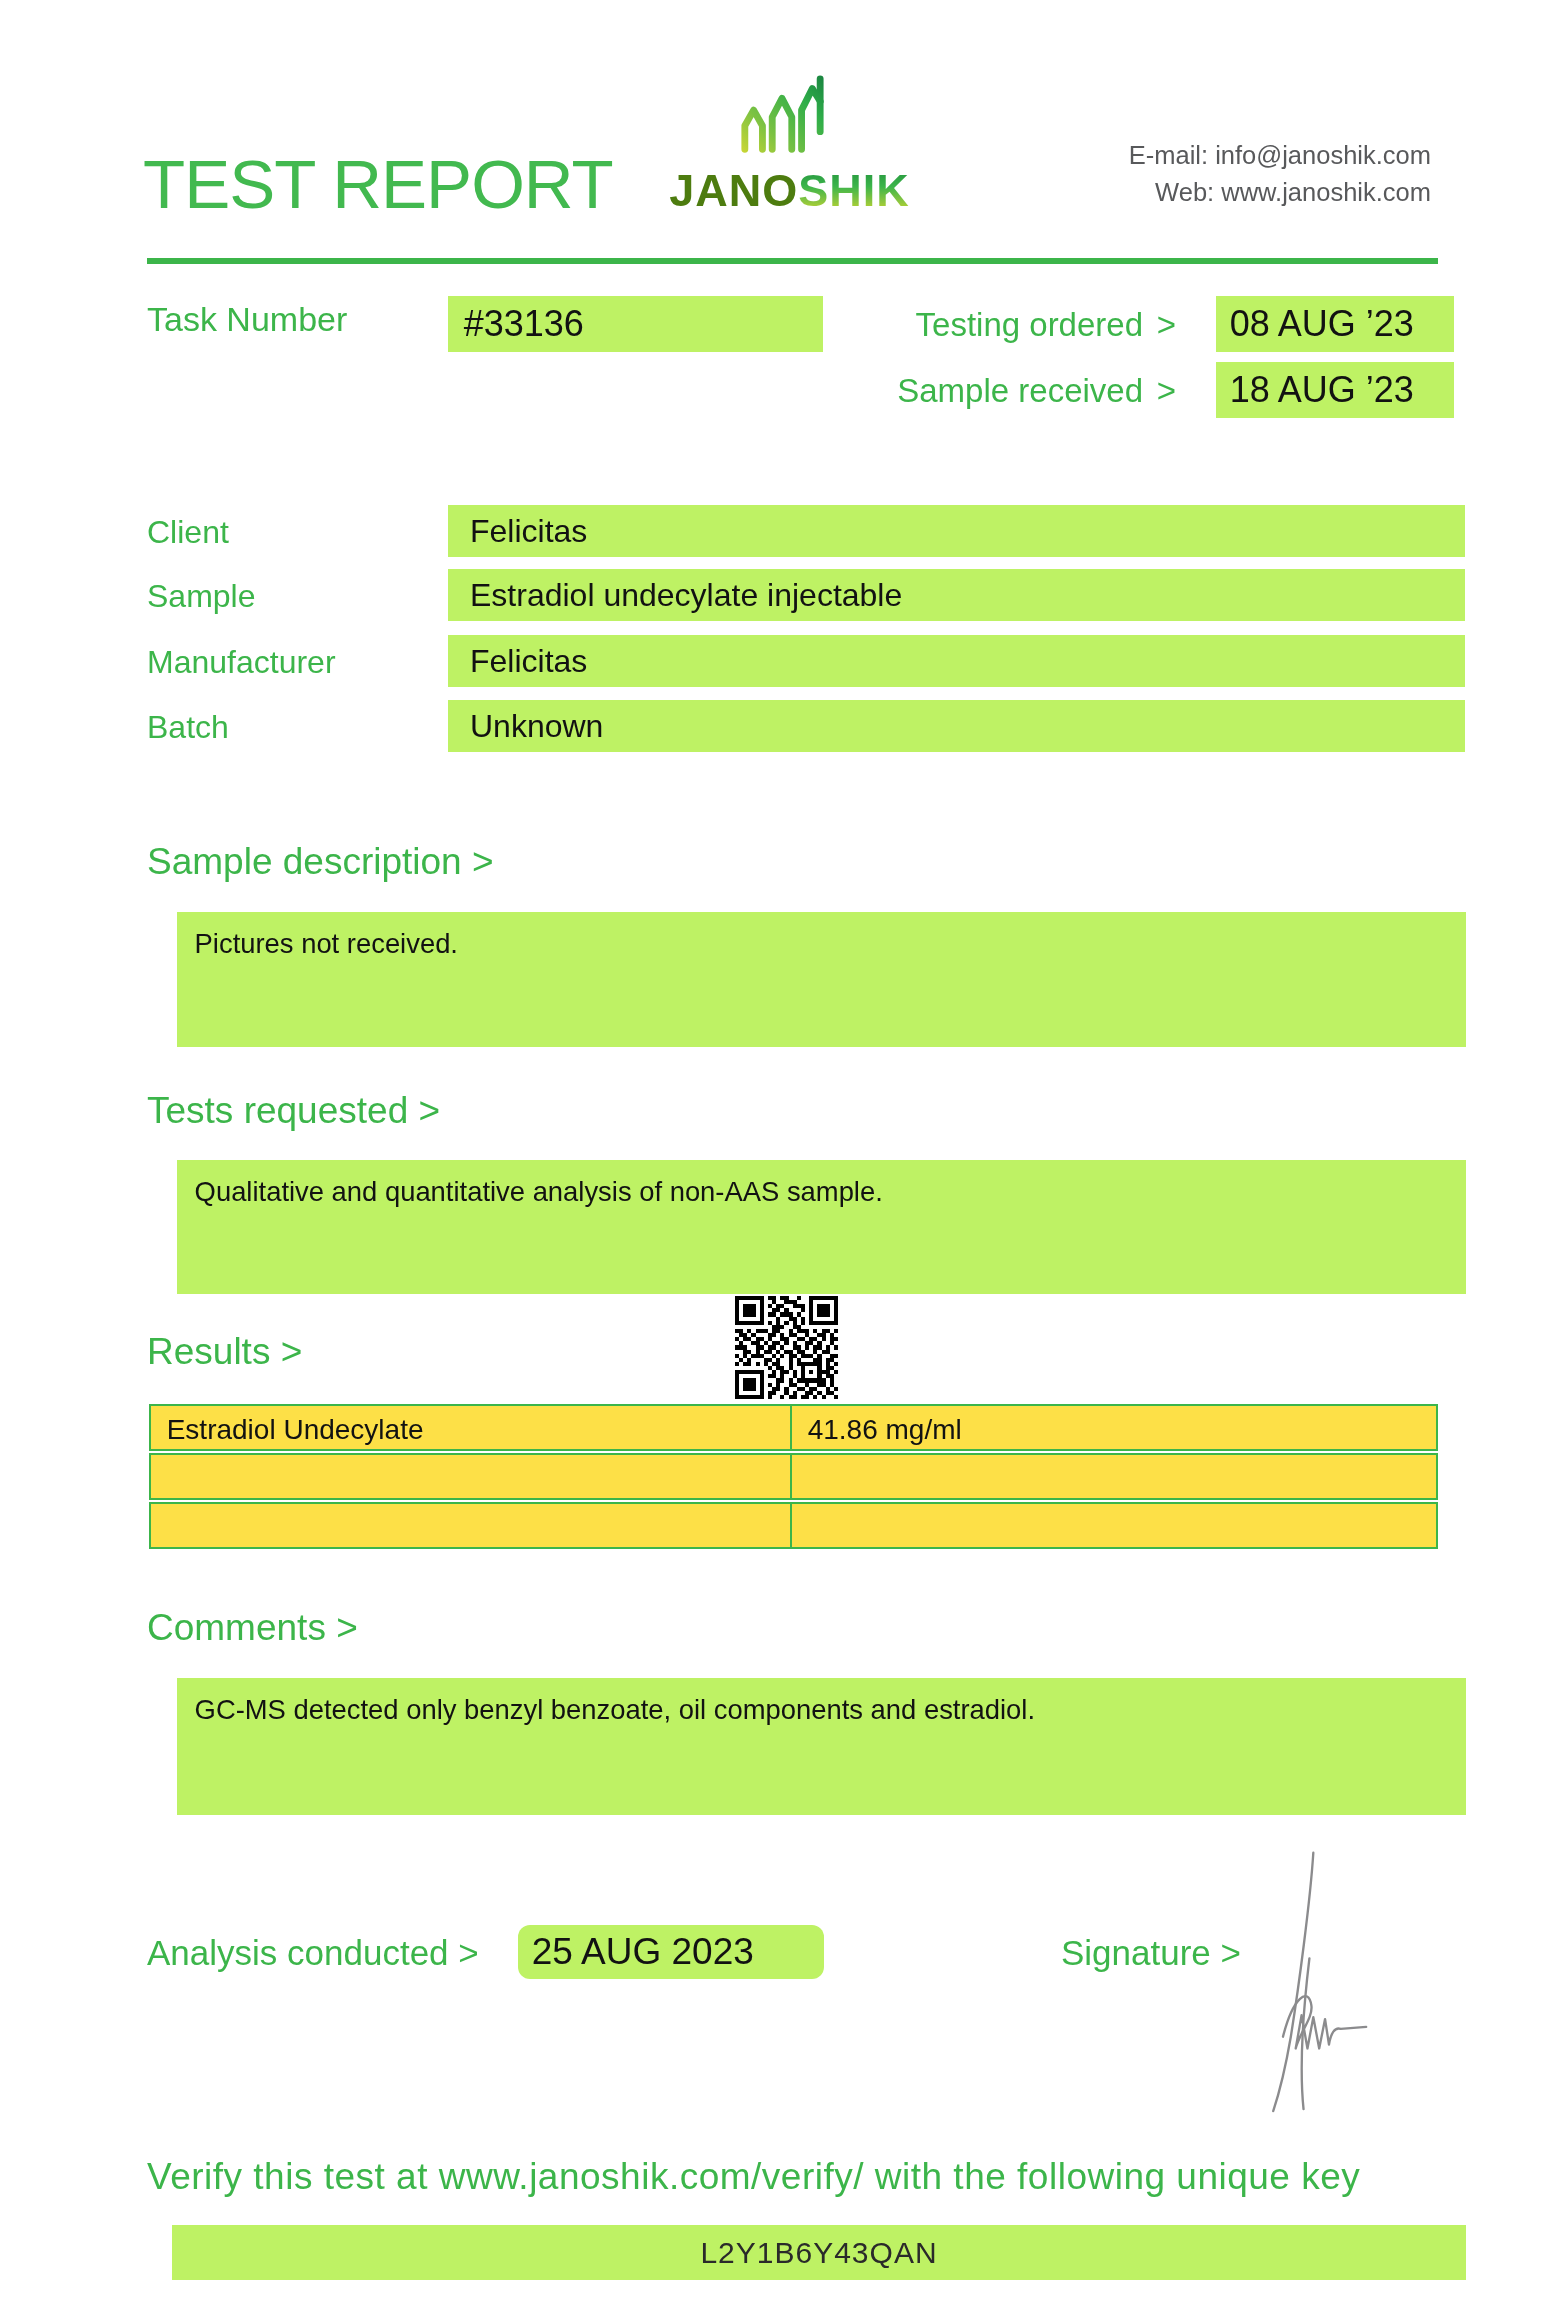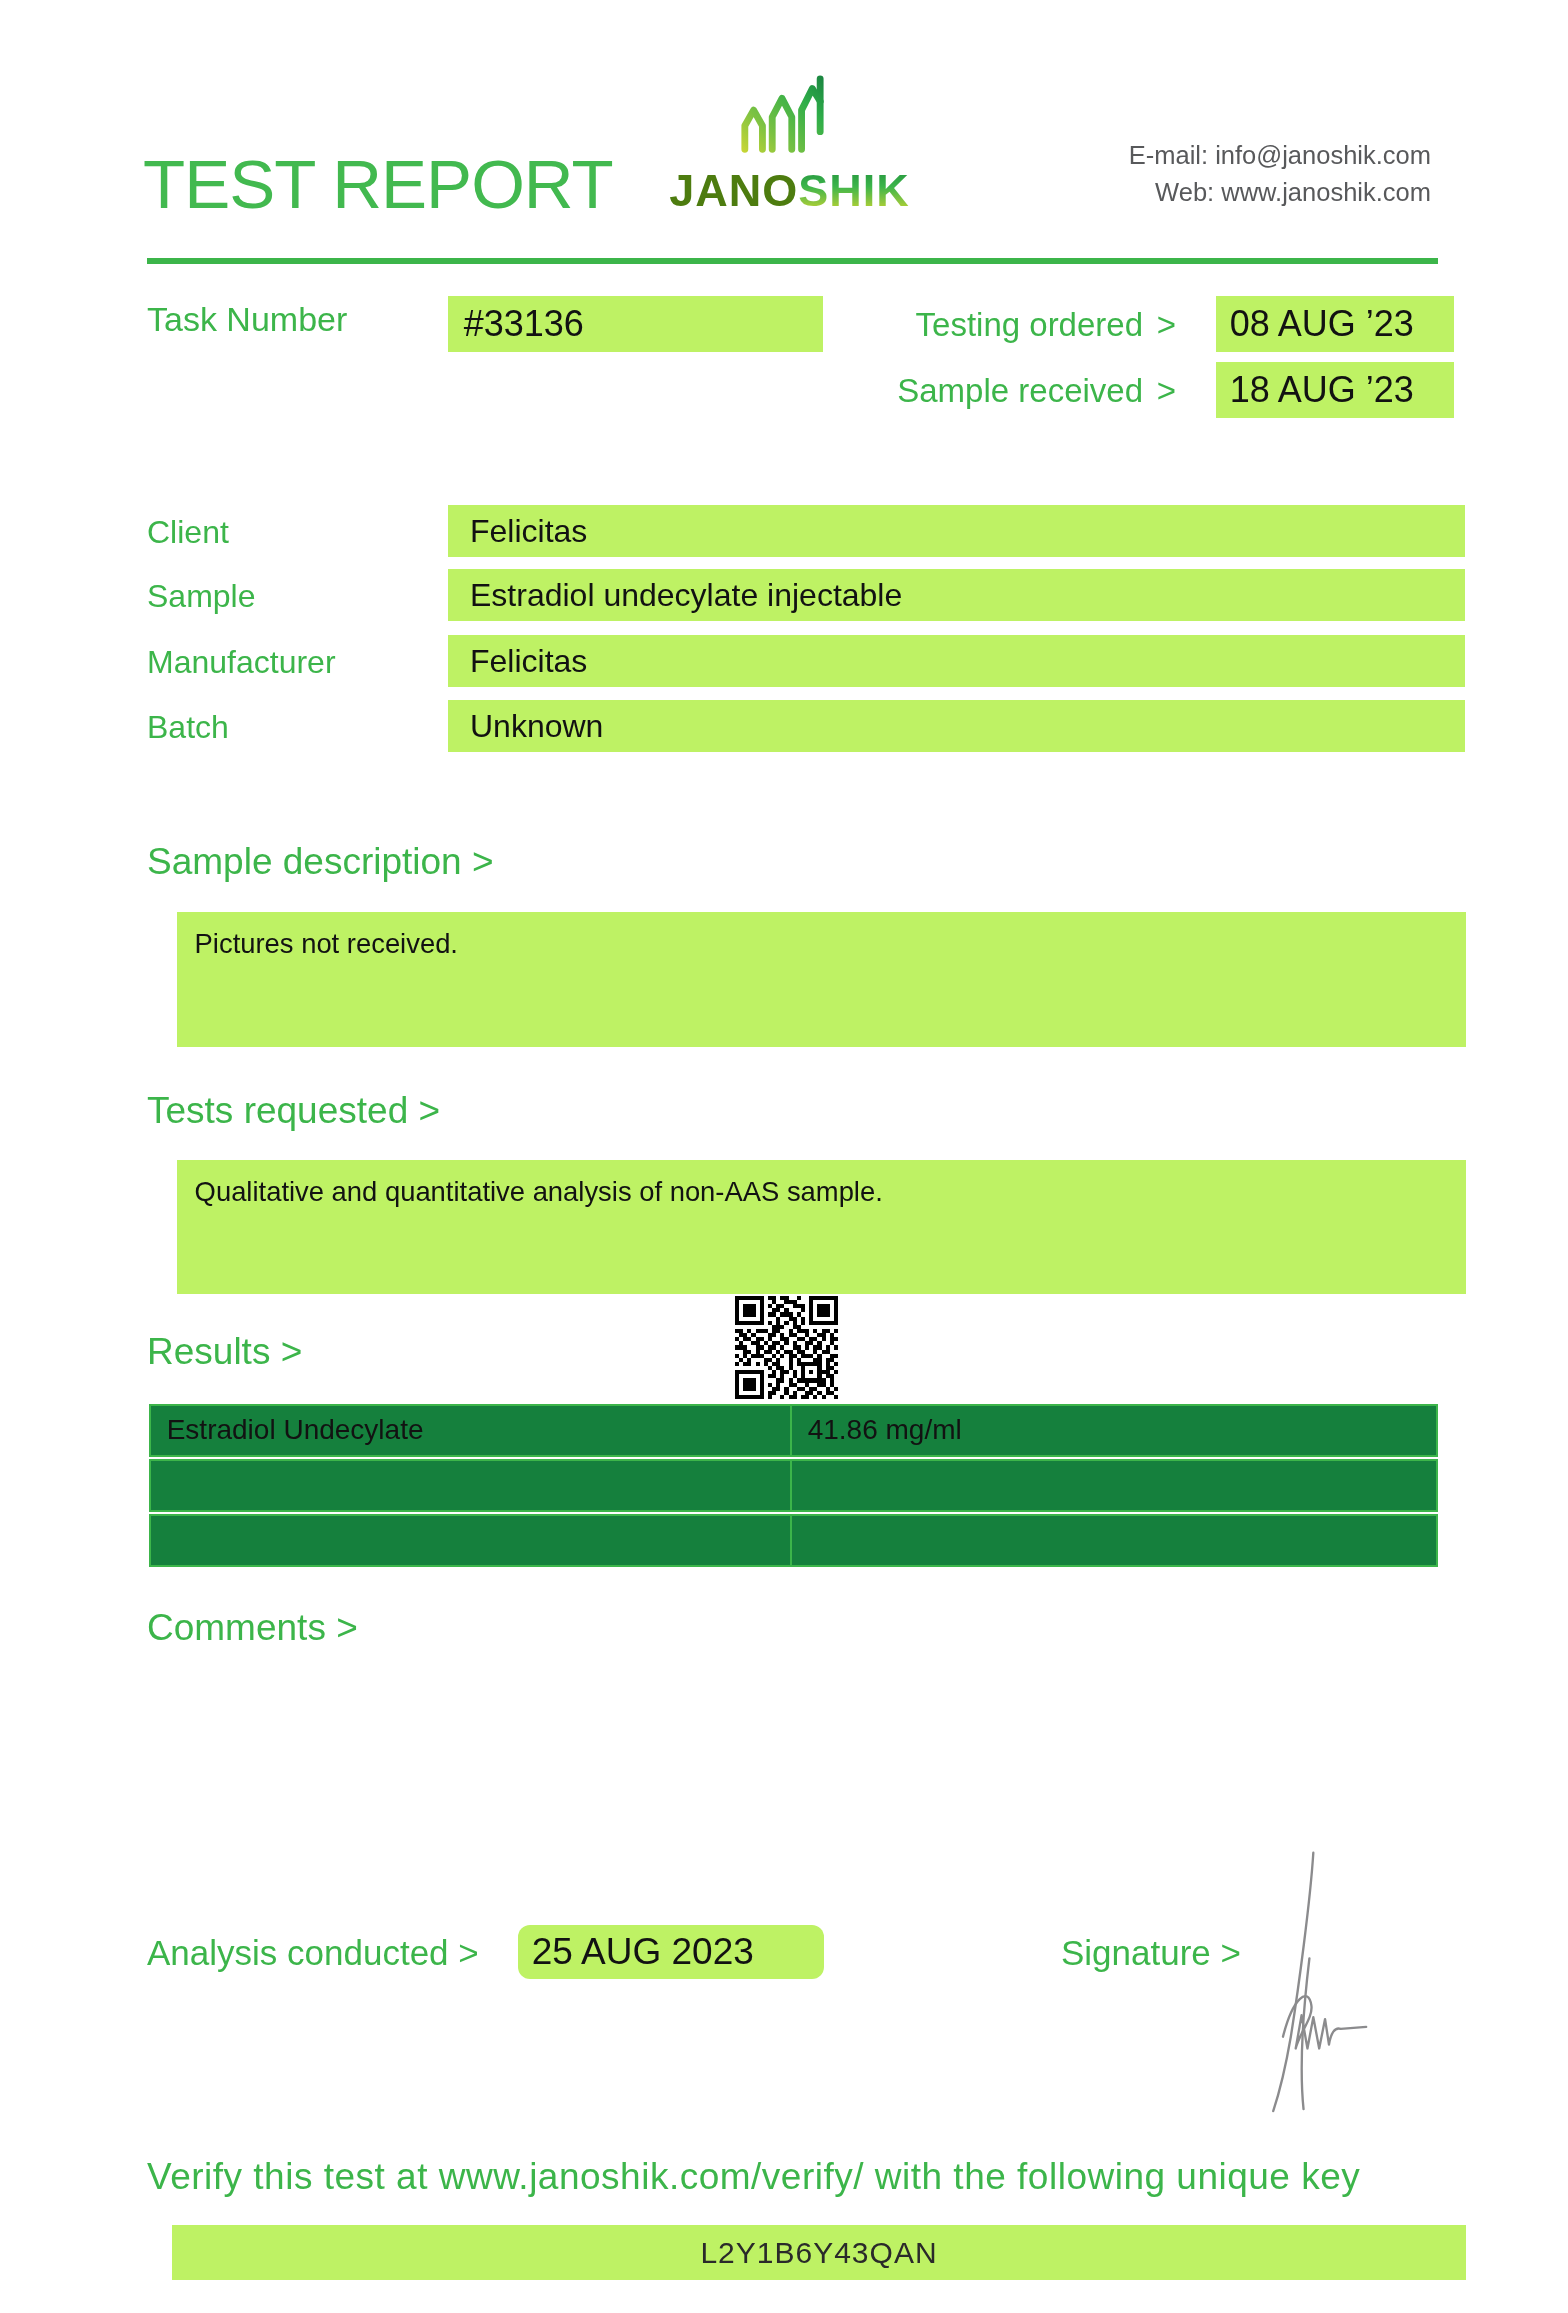--- a/index.html
+++ b/index.html
@@ -33,21 +33,21 @@
   
   .sec-head{left:147px;font-size:37px;white-space:nowrap;}
   .sec-box{left:149px;width:1289px;padding:13.7px 17.6px;font-size:27.4px;line-height:35px;}
   
   .qr{left:735px;top:1296px;width:103px;height:103px;display:grid;
       grid-template-columns:repeat(25,1fr);grid-auto-rows:1fr;background:#fff;}
   .qr div{width:100%;height:100%;}
   .qr .on{background:#000;}
   
   .rtable{left:149px;top:1404px;width:1289px;display:flex;flex-direction:column;gap:2px;}
-  .trow{display:flex;border:2.9px solid #3cb54a;height:53px;box-sizing:border-box;background:#15803d;}
+  .trow{display:flex;border:2.9px solid #3cb54a;height:47px;box-sizing:border-box;background:#fde047;}
   .tcell{box-sizing:border-box;line-height:47px;font-size:28px;padding-left:15.7px;overflow:hidden;}
   .tcell.c1{width:641px;border-right:2.9px solid #3cb54a;}
   .tcell.c2{flex:1;}
   
   .sig{left:1269px;top:1841px;width:118px;height:274px;}
   
   .an-label{left:147px;top:1933px;font-size:35px;}
   .an-box{left:490px;top:1925px;width:306px;height:54px;line-height:54px;padding-left:13.7px;font-size:37px;border-radius:12px;}
   .sig-label{left:1061px;top:1933px;font-size:35px;}
   .verify-line{left:147px;top:2156px;width:1304px;font-size:37px;letter-spacing:0.5px;white-space:nowrap;}
@@ -769,20 +769,23 @@
       <div class="tcell c1"></div>
       <div class="tcell c2"></div>
     </div>
     <div class="trow">
       <div class="tcell c1"></div>
       <div class="tcell c2"></div>
     </div>
   </div>
 
   <div class="abs green sec-head" style="top:1607px;">Comments &gt;</div>
+  <div class="abs gbox sec-box" style="top:1678px;height:137px;">
+    <span>GC-MS detected only benzyl benzoate, oil components and estradiol.</span>
+  </div>
 
   <svg class="abs sig" viewBox="0 0 120 280" fill="none">
     <g stroke="#8b8b8d" stroke-width="2.4" stroke-linecap="round" stroke-linejoin="round">
       <path d="M45 12 C 42 60, 30 150, 22 200 C 16 235, 10 258, 4 276"></path>
       <path d="M41 120 C 35 170, 30 225, 35 274"></path>
       <path d="M14 200 C 24 160, 40 148, 43 168 C 45 180, 31 196, 27 212 L 33 178 L 39 212 L 45 180 L 51 212 L 57 182 L 61 208 C 63 196, 67 190, 73 192 L 99 190"></path>
     </g>
   </svg>
 
   <div class="abs green an-label">Analysis conducted &gt;</div>

